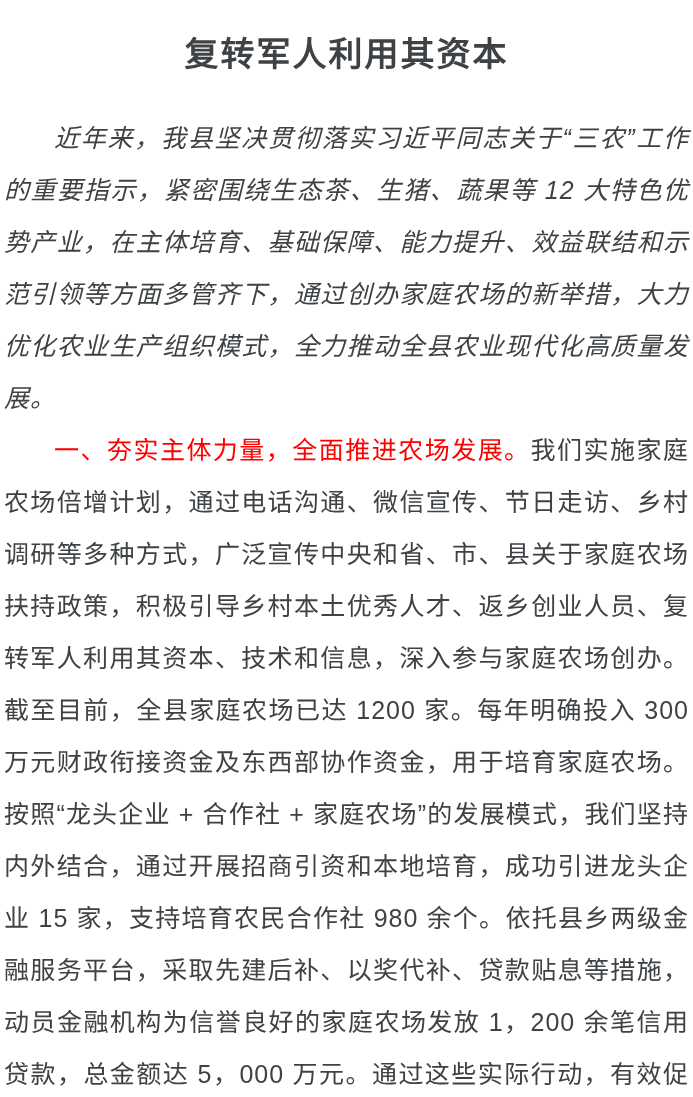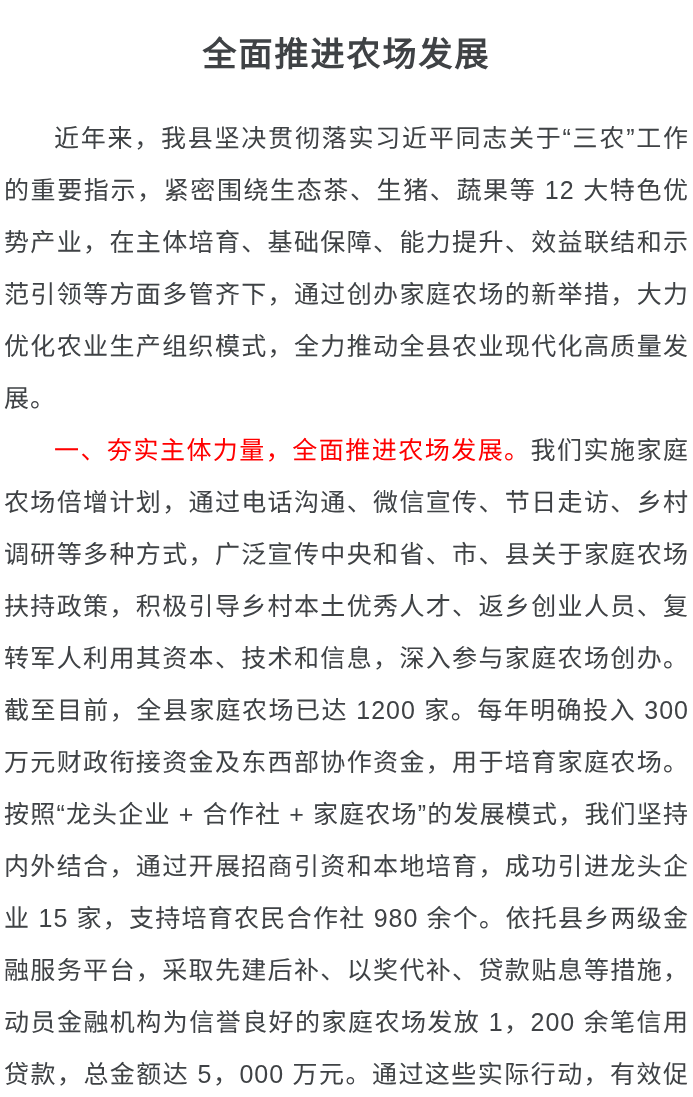--- a/index.html
+++ b/index.html
@@ -33,29 +33,30 @@
     font-size: 25px;
     line-height: 52px;
     letter-spacing: 1px;
     text-align: justify;
     text-justify: inter-ideograph;
     text-indent: 2em;
     word-break: break-all;
   }
   .para-first {
     margin-top: 34px;
+    font-style: italic;
   }
   .section-lead {
     font-weight: 400;
   }
 </style>
 </head>
 <body style="background: rgb(255, 255, 255); color: rgb(63, 66, 69);">
 
 <div class="page">
 
-  <h1 class="doc-title">全面推进农场发展</h1>
+  <h1 class="doc-title">复转军人利用其资本</h1>
 
   <p class="para para-first"><span>近年来，我县坚决贯彻落实习近平同志关于“三农”工作的重要指示，紧密围绕生态茶、生猪、蔬果等 12 大特色优势产业，在主体培育、基础保障、能力提升、效益联结和示范引领等方面多管齐下，通过创办家庭农场的新举措，大力优化农业生产组织模式，全力推动全县农业现代化高质量发展。</span></p>
 
   <p class="para"><span class="section-lead" style="color: rgb(255, 0, 0);">一、夯实主体力量，全面推进农场发展。</span><span>我们实施家庭农场倍增计划，通过电话沟通、微信宣传、节日走访、乡村调研等多种方式，广泛宣传中央和省、市、县关于家庭农场扶持政策，积极引导乡村本土优秀人才、返乡创业人员、复转军人利用其资本、技术和信息，深入参与家庭农场创办。截至目前，全县家庭农场已达 1200 家。每年明确投入 300 万元财政衔接资金及东西部协作资金，用于培育家庭农场。按照“龙头企业 + 合作社 + 家庭农场”的发展模式，我们坚持内外结合，通过开展招商引资和本地培育，成功引进龙头企业 15 家，支持培育农民合作社 980 余个。依托县乡两级金融服务平台，采取先建后补、以奖代补、贷款贴息等措施，动员金融机构为信誉良好的家庭农场发放 1，200 余笔信用贷款，总金额达 5，000 万元。通过这些实际行动，有效促进了家庭农场的蓬勃发展和农村经济的高质量增长。</span></p>
 
 </div>
 
 </body></html>

